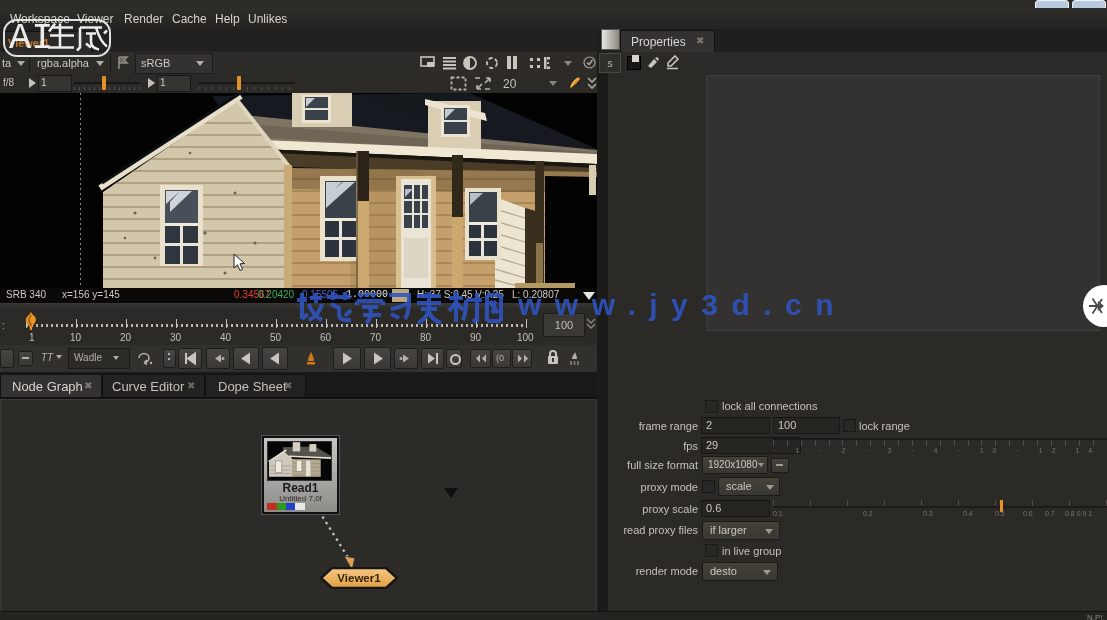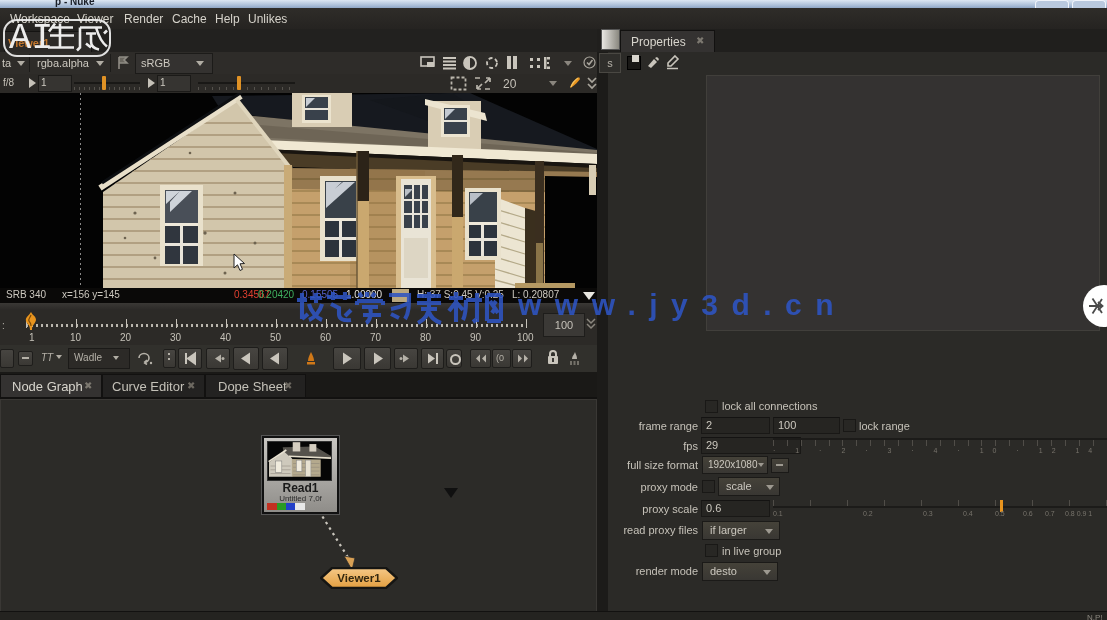--- a/index.html
+++ b/index.html
@@ -41,23 +41,20 @@
   .rcontent{left:706px;top:75px;width:392px;height:254px;background:#343231;border:1px solid #413f3b;}
   .flabel{position:absolute;color:#c6c2b9;font-size:11px;text-align:right;}
   .finput{position:absolute;background:#262522;border:1px solid #191816;border-top-color:#141312;color:#ccc8bf;font-size:11px;}
   .fdrop{position:absolute;background:linear-gradient(#454239,#393733);border:1px solid #1b1a18;color:#ccc8bf;font-size:11px;}
   .fcheck{position:absolute;width:11px;height:11px;background:#282724;border:1px solid #191816;}
   .dcaret{position:absolute;width:0;height:0;border-left:4px solid transparent;border-right:4px solid transparent;border-top:5px solid #9d9990;}
 </style>
 </head>
 <body>
 <div id="app">
-  <div class="abs titlebar">
-      <span style="position:absolute;left:55px;top:-4px;color:#1a1f28;font-size:10px;font-weight:bold;">p - Nuke</span>
-    </div>
   <div class="abs winbtn" style="left:1035px;width:32px;"></div>
   <div class="abs winbtn" style="left:1072px;width:32px;"></div>
   <div class="abs menubar">
     <span style="left:10px;">Workspace</span>
     <span style="left:77px;">Viewer</span>
     <span style="left:124px;">Render</span>
     <span style="left:172px;">Cache</span>
     <span style="left:215px;">Help</span>
     <span style="left:248px;">Unlikes</span>
   </div>
@@ -264,21 +261,21 @@
     <svg style="position:absolute;left:233px;top:160px;" width="15" height="19" viewBox="0 0 15 19">
       <path d="M1 1 L1 15 L4.5 11.8 L7 17.5 L9.5 16.3 L7 10.8 L11.5 10.5 Z" fill="#fff" stroke="#222" stroke-width="1"></path>
     </svg>
   </div>
   <div class="abs statusbar" id="statusbar">
     <span style="left:6px;">SRB 340</span>
     <span style="left:62px;">x=156 y=145</span>
     <span style="left:208px;color:#e04030;padding-left:26px;">0.34567</span>
     <span style="left:258px;color:#3faf5f;">0.20420</span>
     <span style="left:302px;color:#5560c8;">0.15505</span>
-    <span style="left:346px;color:#e8e6e0;">1.00000</span>
+    <span style="left:346px;color:#e8e6e0;font-family:Liberation Mono, monospace;">1.00000</span>
     <div style="position:absolute;left:392px;top:1px;width:17px;height:13px;background:#b9a77f;"></div>
     <span style="left:417px;">H: 37 S:0.45 V:0.25</span>
     <span style="left:512px;">L: 0.20807</span>
     <div style="position:absolute;left:583px;top:4px;width:0;height:0;border-left:6px solid transparent;border-right:6px solid transparent;border-top:8px solid #e8e6e0;"></div>
   </div>
   <div class="abs gapstrip"></div>
   <div class="abs timeline" id="timeline">
     <span style="position:absolute;left:2px;top:10px;color:#b5b1a8;font-size:10px;">:</span>
 
     <div style="position:absolute;left:26px;top:14px;width:500px;height:3px;background:repeating-linear-gradient(90deg,#b9b5ac 0,#b9b5ac 2px,transparent 2px,transparent 5px);"></div>

